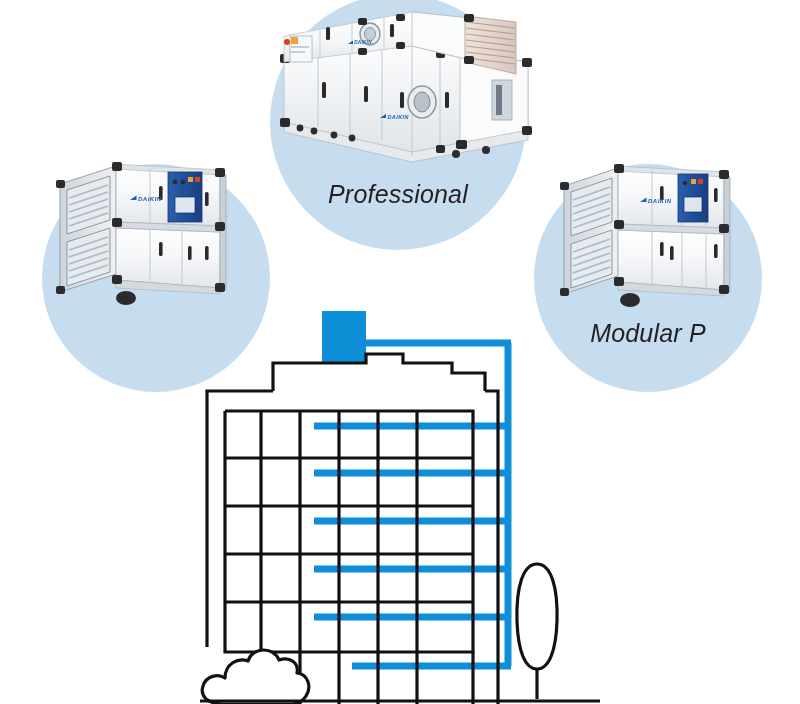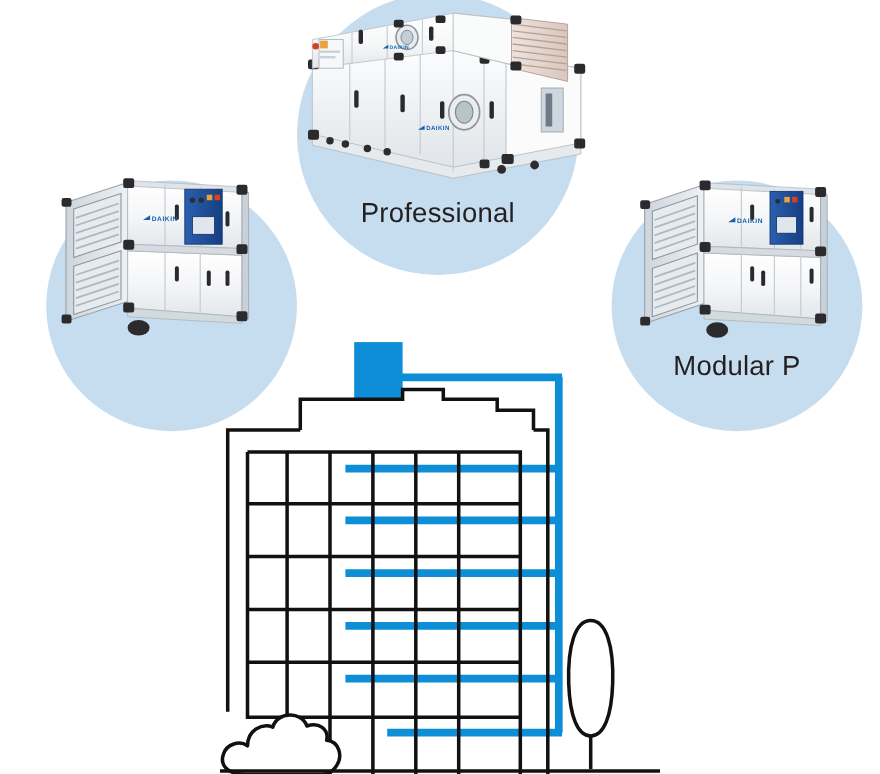--- a/index.html
+++ b/index.html
@@ -9,20 +9,21 @@
   }
   body {
     font-family: "Liberation Sans", sans-serif;
   }
   #canvas {
     position: relative;
     width: 800px;
     height: 704px;
     background: #ffffff;
     overflow: hidden;
+    font-style: italic;
   }
 
   
   .product-node {
     position: absolute;
   }
   .circle-bg {
     position: absolute;
     border-radius: 50%;
     background: #c6dcef;
@@ -274,21 +275,21 @@
           <rect x="6" y="38" width="9" height="8" rx="2"></rect>
           <rect x="6" y="144" width="9" height="8" rx="2"></rect>
         </g>
 
         <ellipse cx="76" cy="156" rx="10" ry="7" fill="#2b2b2e"></ellipse>
       </g>
     </svg>
 
   </div>
 
-  <div class="product-node" style="left:556px; top:164px; width:228px; height:228px;">
+  <div class="product-node" style="left:534px; top:164px; width:228px; height:228px;">
     <div class="circle-bg" style="left:0; top:0; width:228px; height:228px;"></div>
 
     <svg class="ahu-svg unit-img" style="left:14px; top:-22px;" width="212" height="200" viewBox="0 0 212 200">
       <defs>
         <linearGradient id="mpFace" x1="0" y1="0" x2="0" y2="1">
           <stop offset="0" stop-color="#ffffff"></stop>
           <stop offset="0.5" stop-color="#f5f6f8"></stop>
           <stop offset="1" stop-color="#e2e7eb"></stop>
         </linearGradient>
         <linearGradient id="mpSide" x1="0" y1="0" x2="1" y2="0">

